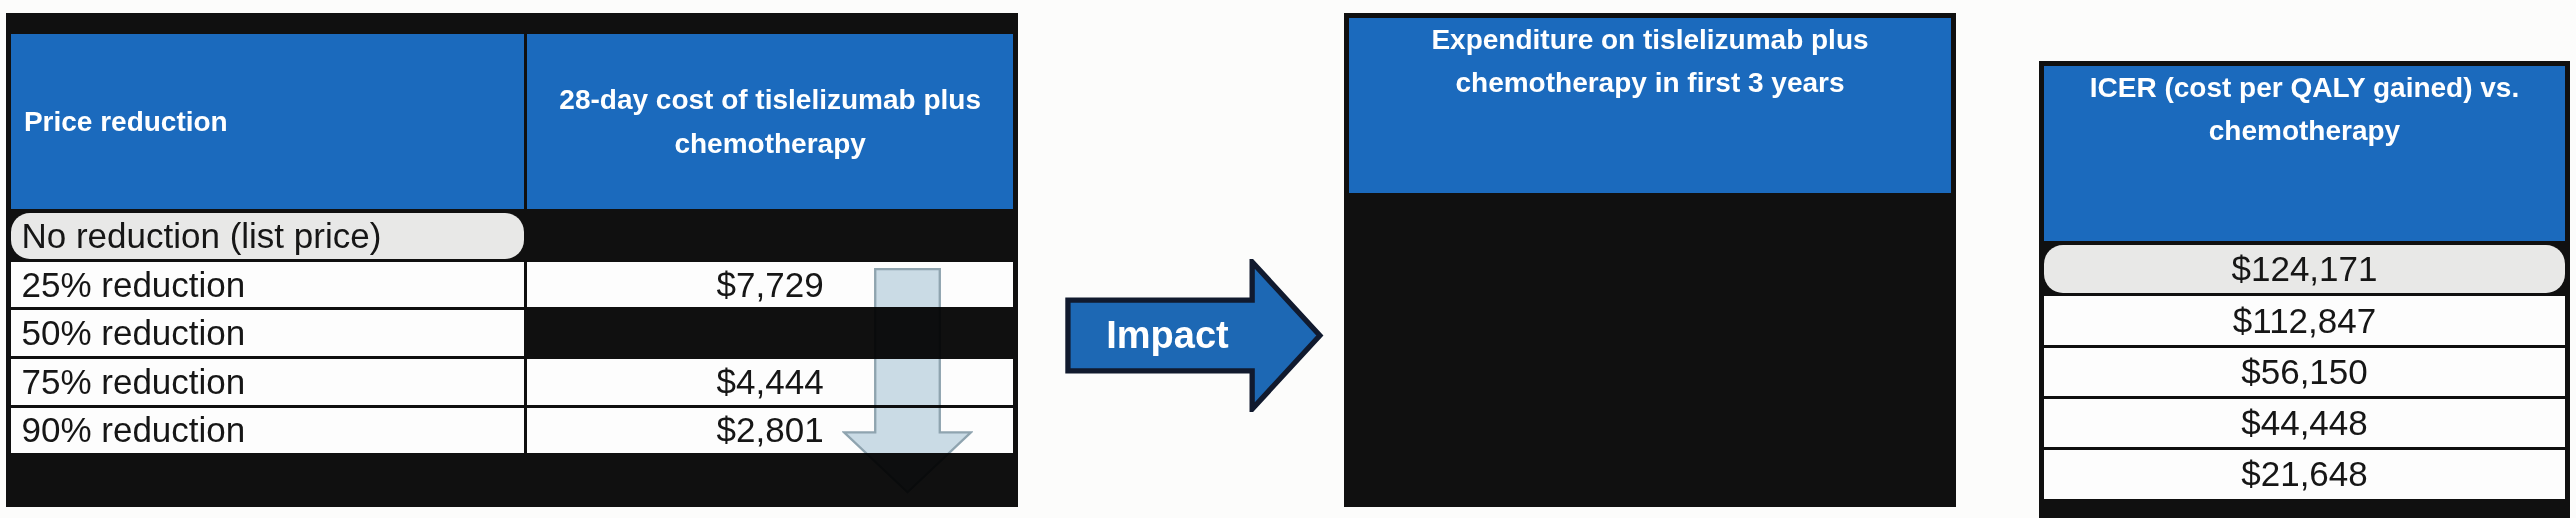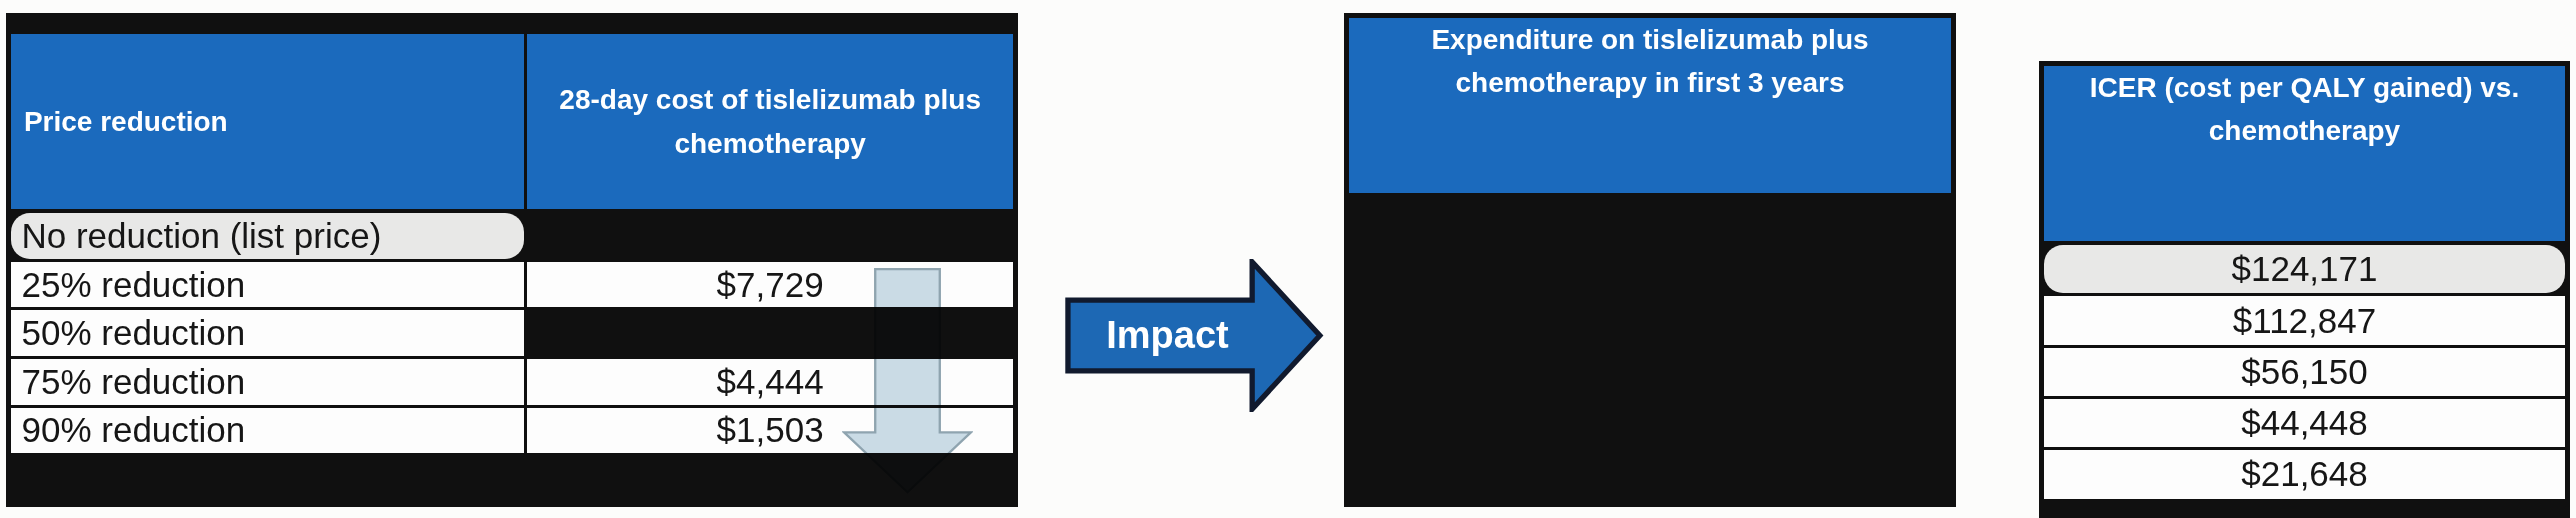--- a/index.html
+++ b/index.html
@@ -154,21 +154,21 @@
       </div>
       <div class="row two-col">
         <div class="cell label">50% reduction</div>
       </div>
       <div class="row two-col">
         <div class="cell label">75% reduction</div>
         <div class="cell">$4,444</div>
       </div>
       <div class="row two-col">
         <div class="cell label">90% reduction</div>
-        <div class="cell">$1,503</div>
+        <div class="cell">$2,801</div>
       </div>
     </div>
   </div>
 
   <svg id="down-arrow" viewBox="0 0 222 385" aria-hidden="true">
     <polygon points="56,2 166,2 166,280 219,280 111,382 3,280 56,280" style="fill:var(--trend-fill);stroke:var(--trend-stroke);stroke-width:4;stroke-linejoin:miter;"></polygon>
   </svg>
 
   <div id="impact-arrow">
     <svg viewBox="0 0 440 260" aria-hidden="true">

